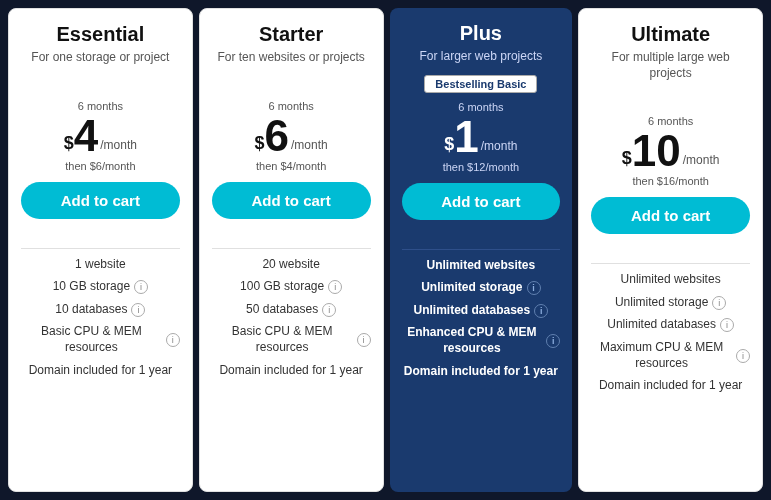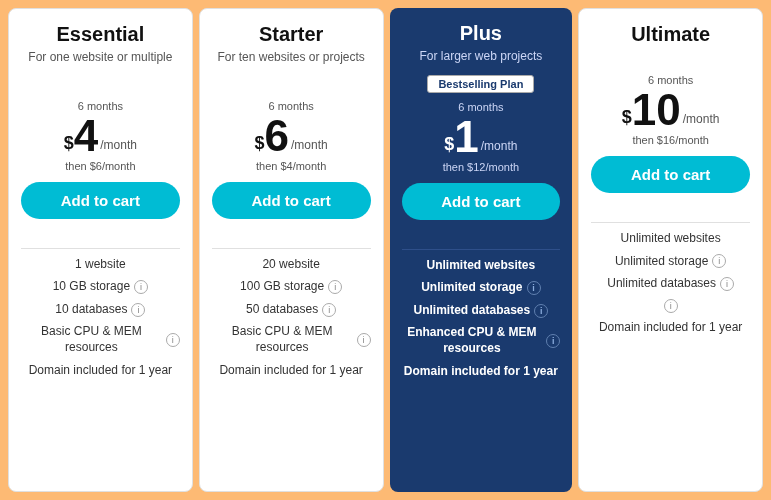--- a/index.html
+++ b/index.html
@@ -9,21 +9,21 @@
       display: flex;
       justify-content: center;
       align-items: center;
       min-height: 500px;
       width: 771px;
     }
     .pricing-container {
       display: flex;
       width: 771px;
       height: 500px;
-      background: #fdba74;
+      background: #0f172a;
       padding: 8px;
       gap: 6px;
     }
     .plan-card {
       flex: 1;
       background: #fff;
       border-radius: 8px;
       padding: 14px 12px;
       display: flex;
       flex-direction: column;
@@ -179,21 +179,21 @@
     .no-badge-spacer {
       height: 24px;
     }
   </style>
 </head>
 <body>
 
 <div class="pricing-container">
 <div class="plan-card">
       <div class="plan-name">Essential</div>
-      <div class="plan-subtitle">For one website or multiple</div>
+      <div class="plan-subtitle">For one storage or project</div>
       <div class="no-badge-spacer"></div>
       <div class="duration-label">6 months</div>
       <div class="price-row">
     <span class="price-dollar">$</span>
     <span class="price-amount">4</span>
     <span class="price-per">/month</span>
   </div>
       <div class="price-then">then $6/month</div>
       <button class="add-to-cart-btn">Add to cart</button>
       <div class="divider"></div>
@@ -252,21 +252,21 @@
     </div>
         <div class="feature-item">
       <span class="feature-multiline">Domain included for 1 year</span>
 
     </div>
       </div>
     </div>
     <div class="plan-card featured">
       <div class="plan-name">Plus</div>
       <div class="plan-subtitle">For larger web projects</div>
-      <div class="bestselling-badge">Bestselling Plan</div>
+      <div class="bestselling-badge">Bestselling Basic</div>
       <div class="duration-label">6 months</div>
       <div class="price-row">
     <span class="price-dollar">$</span>
     <span class="price-amount">1</span>
     <span class="price-per">/month</span>
   </div>
       <div class="price-then">then $12/month</div>
       <button class="add-to-cart-btn">Add to cart</button>
       <div class="divider"></div>
       <div class="features-list">
@@ -287,20 +287,21 @@
       <span class="info-icon">i</span>
     </div>
         <div class="feature-item">
       <span class="feature-multiline">Domain included for 1 year</span>
 
     </div>
       </div>
     </div>
     <div class="plan-card">
       <div class="plan-name">Ultimate</div>
+      <div class="plan-subtitle">For multiple large web projects</div>
       <div class="no-badge-spacer"></div>
       <div class="duration-label">6 months</div>
       <div class="price-row">
     <span class="price-dollar">$</span>
     <span class="price-amount">10</span>
     <span class="price-per">/month</span>
   </div>
       <div class="price-then">then $16/month</div>
       <button class="add-to-cart-btn">Add to cart</button>
       <div class="divider"></div>
@@ -311,20 +312,21 @@
     </div>
         <div class="feature-item">
       <span class="feature-multiline">Unlimited storage</span>
       <span class="info-icon">i</span>
     </div>
         <div class="feature-item">
       <span class="feature-multiline">Unlimited databases</span>
       <span class="info-icon">i</span>
     </div>
         <div class="feature-item">
+      <span class="feature-multiline">Maximum CPU &amp; MEM resources</span>
       <span class="info-icon">i</span>
     </div>
         <div class="feature-item">
       <span class="feature-multiline">Domain included for 1 year</span>
 
     </div>
       </div>
     </div>
   </div>
 

